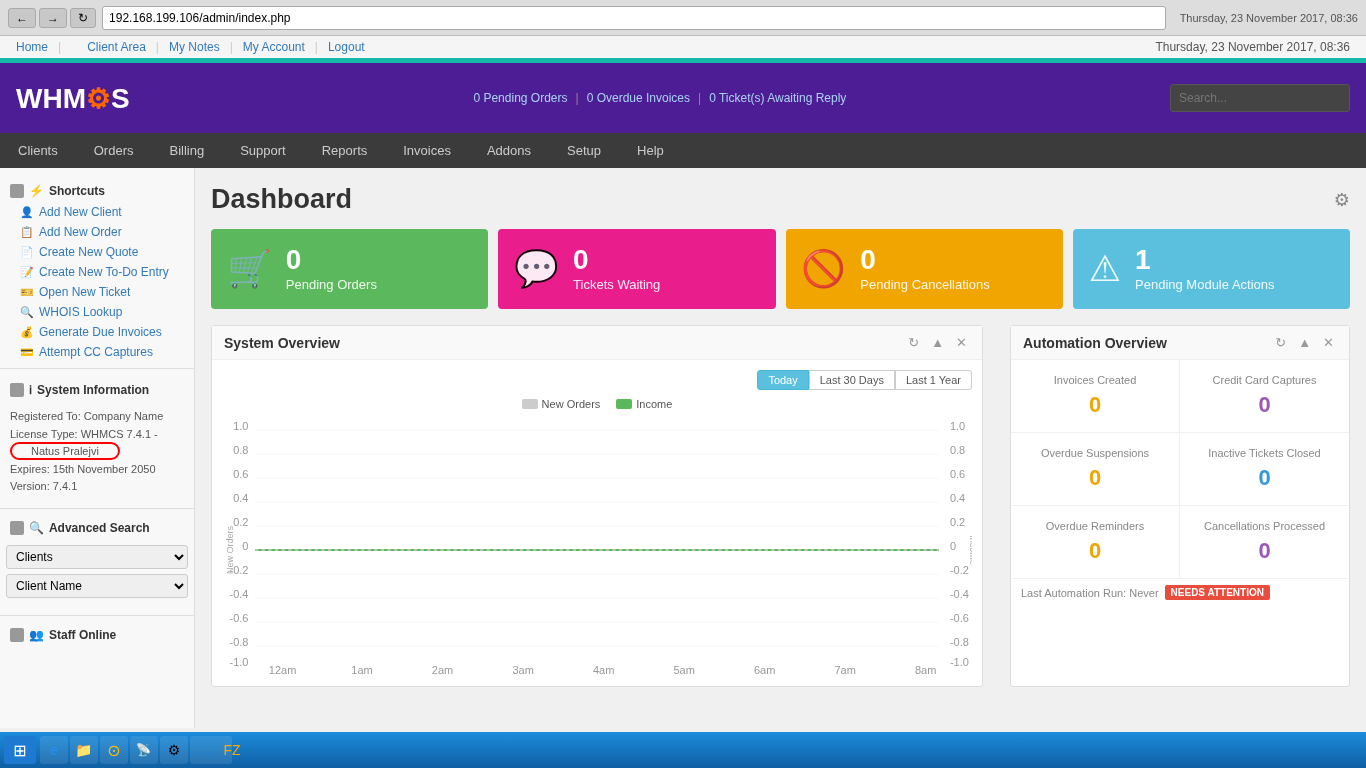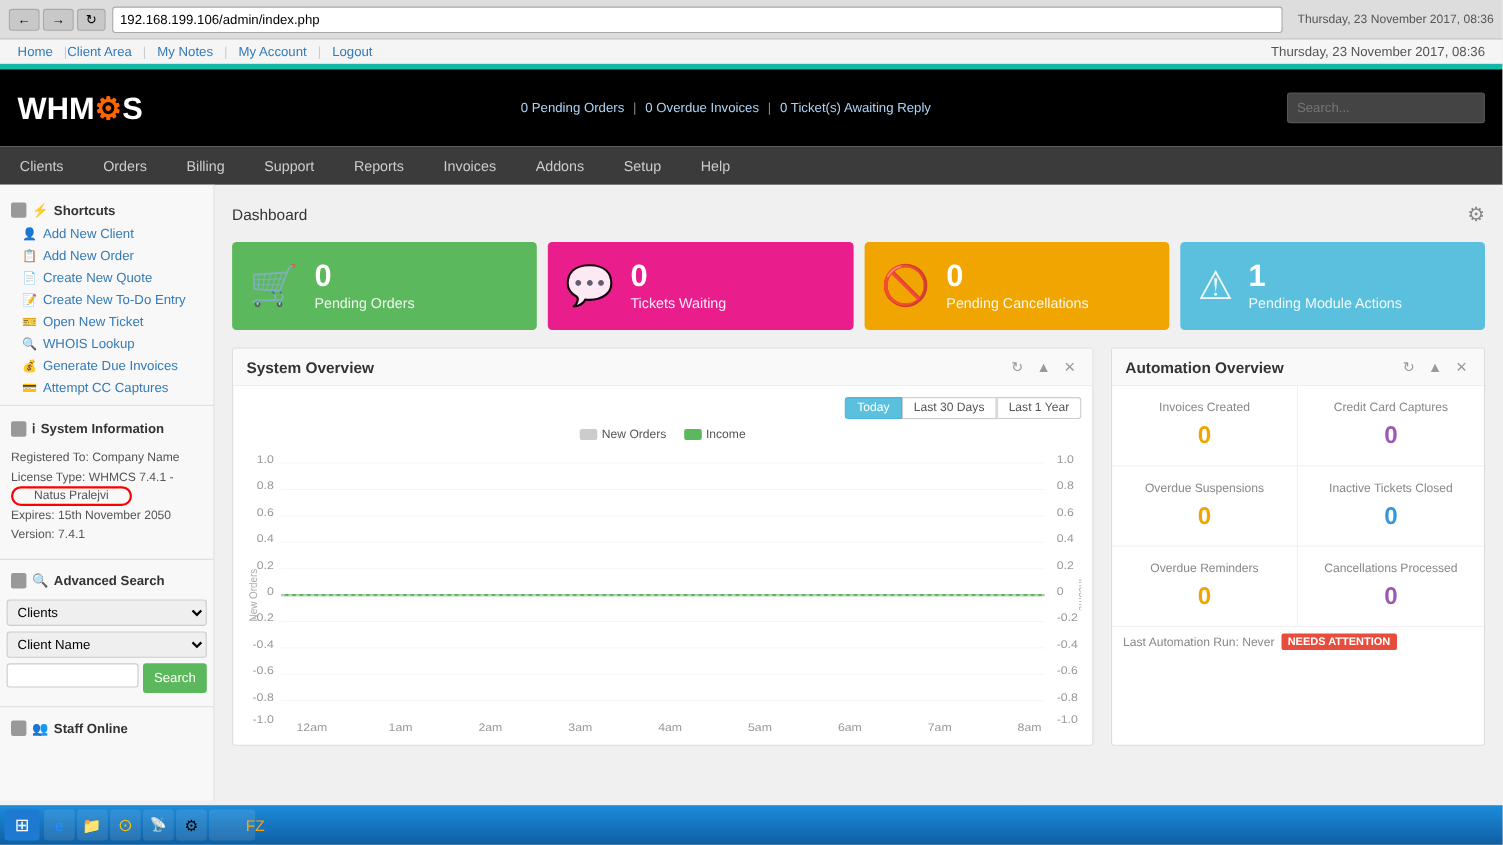--- a/index.html
+++ b/index.html
@@ -41,21 +41,21 @@
       display: flex;
       align-items: flex-end;
       padding: 4px 16px;
       font-size: 12px;
     }
     .top-nav a { color: #337ab7; text-decoration: none; margin-right: 10px; }
     .top-nav-date { margin-left: auto; color: #555; font-size: 12px; }
 
     
     .header {
-      background: #000000;
+      background: #4c1d95;
       display: flex;
       align-items: center;
       padding: 8px 16px;
       min-height: 70px;
     }
     .logo {
       color: white;
       font-size: 28px;
       font-weight: bold;
       margin-right: 20px;
@@ -194,21 +194,21 @@
       padding: 16px;
       overflow: auto;
     }
 
     .dashboard-header {
       display: flex;
       align-items: center;
       justify-content: space-between;
       margin-bottom: 14px;
     }
-    .dashboard-title { font-size: 14px; color: #333; font-weight: normal; }
+    .dashboard-title { font-size: 27px; color: #333; font-weight: bold; }
     .gear-btn {
       background: none;
       border: none;
       cursor: pointer;
       font-size: 18px;
       color: #888;
     }
 
     
     .stat-cards {
@@ -234,21 +234,21 @@
       font-size: 36px;
       opacity: 0.9;
     }
     .stat-info { display: flex; flex-direction: column; }
     .stat-number { font-size: 28px; font-weight: bold; line-height: 1; }
     .stat-label { font-size: 13px; opacity: 0.9; margin-top: 3px; }
 
     
     .overview-row {
       display: flex;
-      gap: 16px;
+      gap: 27px;
     }
 
     .panel {
       flex: 1;
       background: white;
       border: 1px solid #ddd;
       border-radius: 3px;
     }
     .panel-header {
       display: flex;
@@ -415,21 +415,21 @@
     <button>→</button>
     <button>↻</button>
   </div>
   <input type="text" class="url-bar" value="192.168.199.106/admin/index.php" style="">
   <span style="font-size:11px;color:#555;margin-left:8px;">Thursday, 23 November 2017, 08:36</span>
 </div>
 
 <div class="top-nav">
   <a href="#">Home</a>
   <span style="color:#ccc">|</span>
-  <a href="#" style="margin-left:0;">Client Area</a>
+  <a href="#" style="margin-left:26px;">Client Area</a>
   <span style="color:#ccc">|</span>
   <a href="#" style="margin-left:10px;">My Notes</a>
   <span style="color:#ccc">|</span>
   <a href="#" style="margin-left:10px;">My Account</a>
   <span style="color:#ccc">|</span>
   <a href="#" style="margin-left:10px;">Logout</a>
   <span class="top-nav-date">Thursday, 23 November 2017, 08:36</span>
 </div>
 
 <div class="header">
@@ -527,24 +527,20 @@
         <option>Clients</option>
         <option>Orders</option>
         <option>Invoices</option>
         <option>Tickets</option>
       </select>
       <select>
         <option>Client Name</option>
         <option>Email Address</option>
         <option>Company Name</option>
       </select>
-      <div class="adv-search-row">
-        <input type="text" style="">
-        <button>Search</button>
-      </div>
     </div>
 
     <hr class="sidebar-divider">
 
     <div class="sidebar-section-title">
       <span>👥</span> 
         <span>Staff Online</span>
     </div>
   </div>
 

